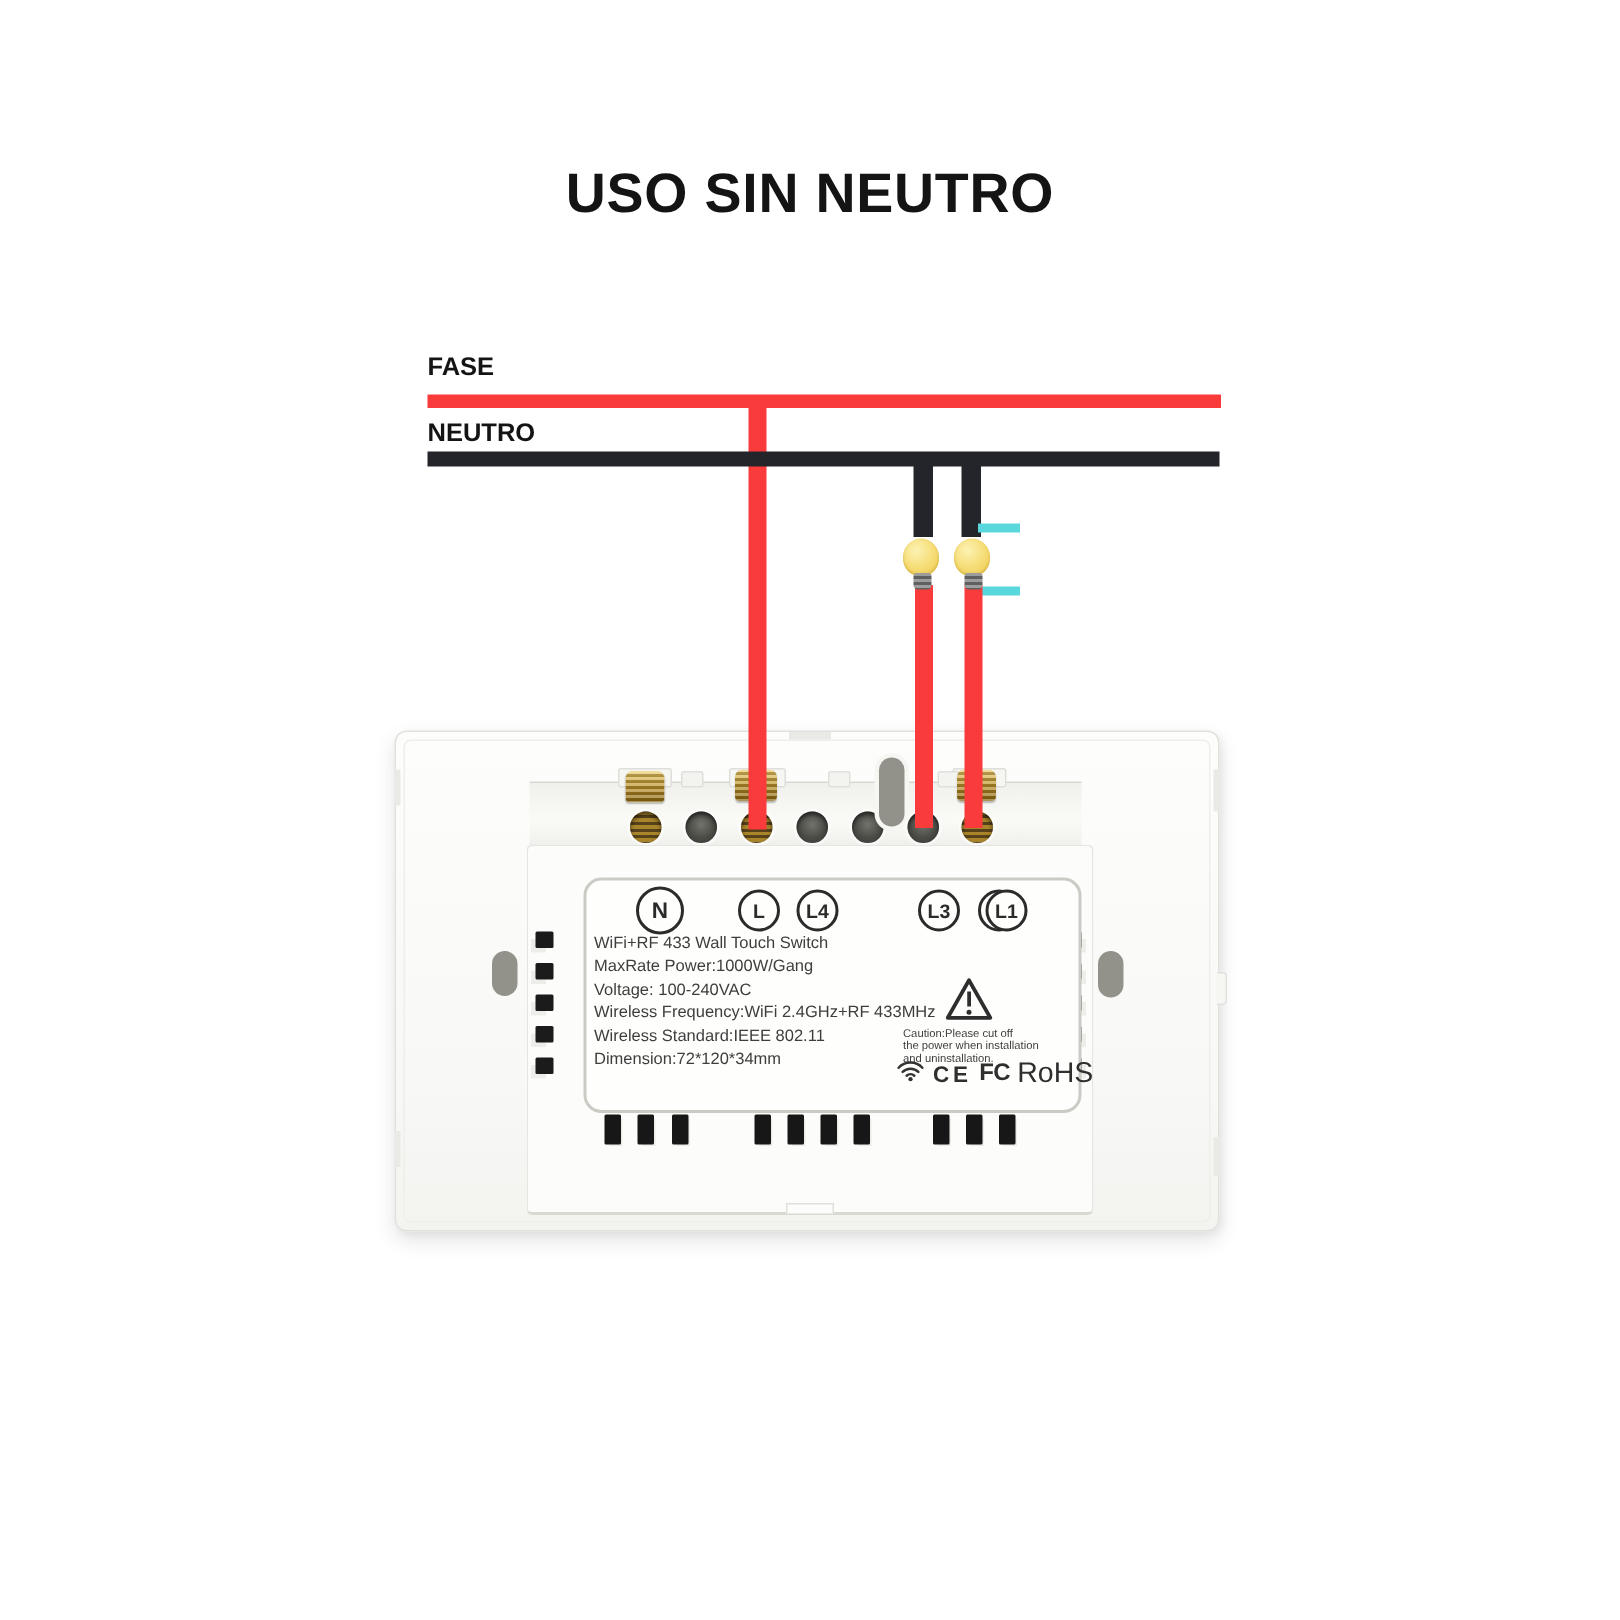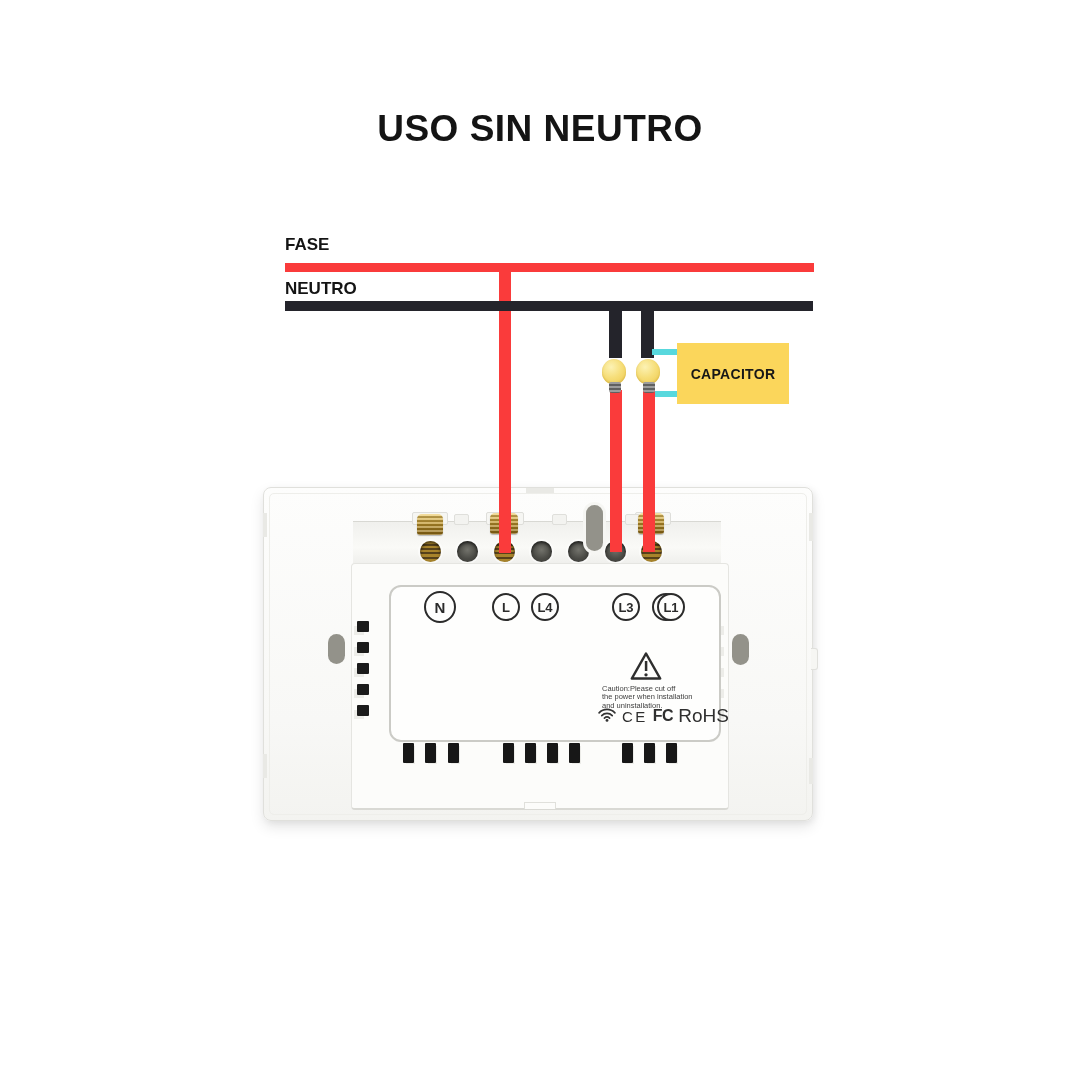--- a/index.html
+++ b/index.html
@@ -94,21 +94,21 @@
   .tcircle{
     position:absolute;border:2px solid #2B2B2B;border-radius:50%;
     display:flex;align-items:center;justify-content:center;
     font-weight:700;color:#2B2B2B;background:#FEFEFD;
   }
   .tc-big{width:28px;height:28px;font-size:15px;}
   .tc-sm{width:24px;height:24px;font-size:13px;}
   .specs{position:absolute;left:5px;top:35px;width:260px;font-size:11px;line-height:15.4px;color:#3E3E3E;}
   .caution{position:absolute;left:211px;top:98px;width:120px;font-size:7.5px;line-height:8.4px;color:#3E3E3E;}
   .certs{position:absolute;left:206px;top:118px;width:118px;display:flex;align-items:center;gap:5px;color:#2F2F2F;}
-  .ce-mark{font-size:15px;letter-spacing:2.5px;font-weight:400;}
+  .ce-mark{font-size:15px;letter-spacing:2.5px;font-weight:700;}
   .fcc-mark{font-size:16px;font-weight:700;letter-spacing:-.5px;text-align:center;}
   .rohs-mark{font-size:19px;font-weight:400;}
   .warn-tri{position:absolute;left:238px;top:64px;}
 </style>
 </head>
 <body>
 
 <div class="abs title">USO SIN NEUTRO</div>
 
 <div class="abs plate">
@@ -173,20 +173,28 @@
 
   <div class="module" style="border:none;background:none;box-shadow:none;">
     <div class="sticker">
       <div class="tcircle tc-big" style="left:33px;top:4px;">N</div>
       <div class="tcircle tc-sm" style="left:101px;top:6px;">L</div>
       <div class="tcircle tc-sm" style="left:140px;top:6px;">L4</div>
       <div class="tcircle tc-sm" style="left:178px;top:6px;margin-left:43px;">L3</div>
       <div class="tcircle tc-sm" style="left:217px;top:6px;margin-left:44px;">L2</div>
       <div class="tcircle tc-sm" style="left:266px;top:6px;">L1</div>
 
+      <div class="specs">
+        <div>WiFi+RF 433 Wall Touch Switch</div>
+        <div>MaxRate Power:1000W/Gang</div>
+        <div>Voltage: 100-240VAC</div>
+        <div>Wireless Frequency:WiFi 2.4GHz+RF 433MHz</div>
+        <div>Wireless Standard:IEEE 802.11</div>
+        <div>Dimension:72*120*34mm</div>
+      </div>
 
       <div class="warn-tri">
         <svg width="34" height="30" viewBox="0 0 40 36">
           <path d="M20 3 L37 33 L3 33 Z" fill="none" stroke="#2E2E2E" stroke-width="3" stroke-linejoin="round"></path>
           <rect x="18.6" y="12" width="3" height="12" fill="#2E2E2E"></rect>
           <circle cx="20" cy="28.6" r="2" fill="#2E2E2E"></circle>
         </svg>
       </div>
 
       <div class="caution">
@@ -221,21 +229,20 @@
   <div class="wire-v red" style="left:499px;top:266px;width:12px;height:287px;"></div>
 
   <div class="wire-h red" style="left:285px;top:263px;width:529px;height:9px;"></div>
   <div class="wire-h blk" style="left:285px;top:301px;width:528px;height:10px;"></div>
 
   <div class="wire-v blk" style="left:609px;top:306px;width:13px;height:52px;"></div>
   <div class="wire-v blk" style="left:641px;top:306px;width:13px;height:52px;"></div>
 
   <div class="wire-h cyn" style="left:652px;top:349px;width:28px;height:6px;"></div>
   <div class="wire-h cyn" style="left:653px;top:391px;width:27px;height:6px;"></div>
-  <div class="capacitor">CAPACITOR</div>
 
   <div class="wire-v red" style="left:610px;top:390px;width:12px;height:162px;"></div>
   <div class="wire-v red" style="left:643px;top:390px;width:12px;height:162px;"></div>
 
   <div class="bulb-glass" style="left:602px;top:359px;"></div>
   <div class="bulb-base" style="left:609px;top:382px;"></div>
   <div class="bulb-glass" style="left:636px;top:359px;"></div>
   <div class="bulb-base" style="left:643px;top:382px;"></div>
 </div>
 

